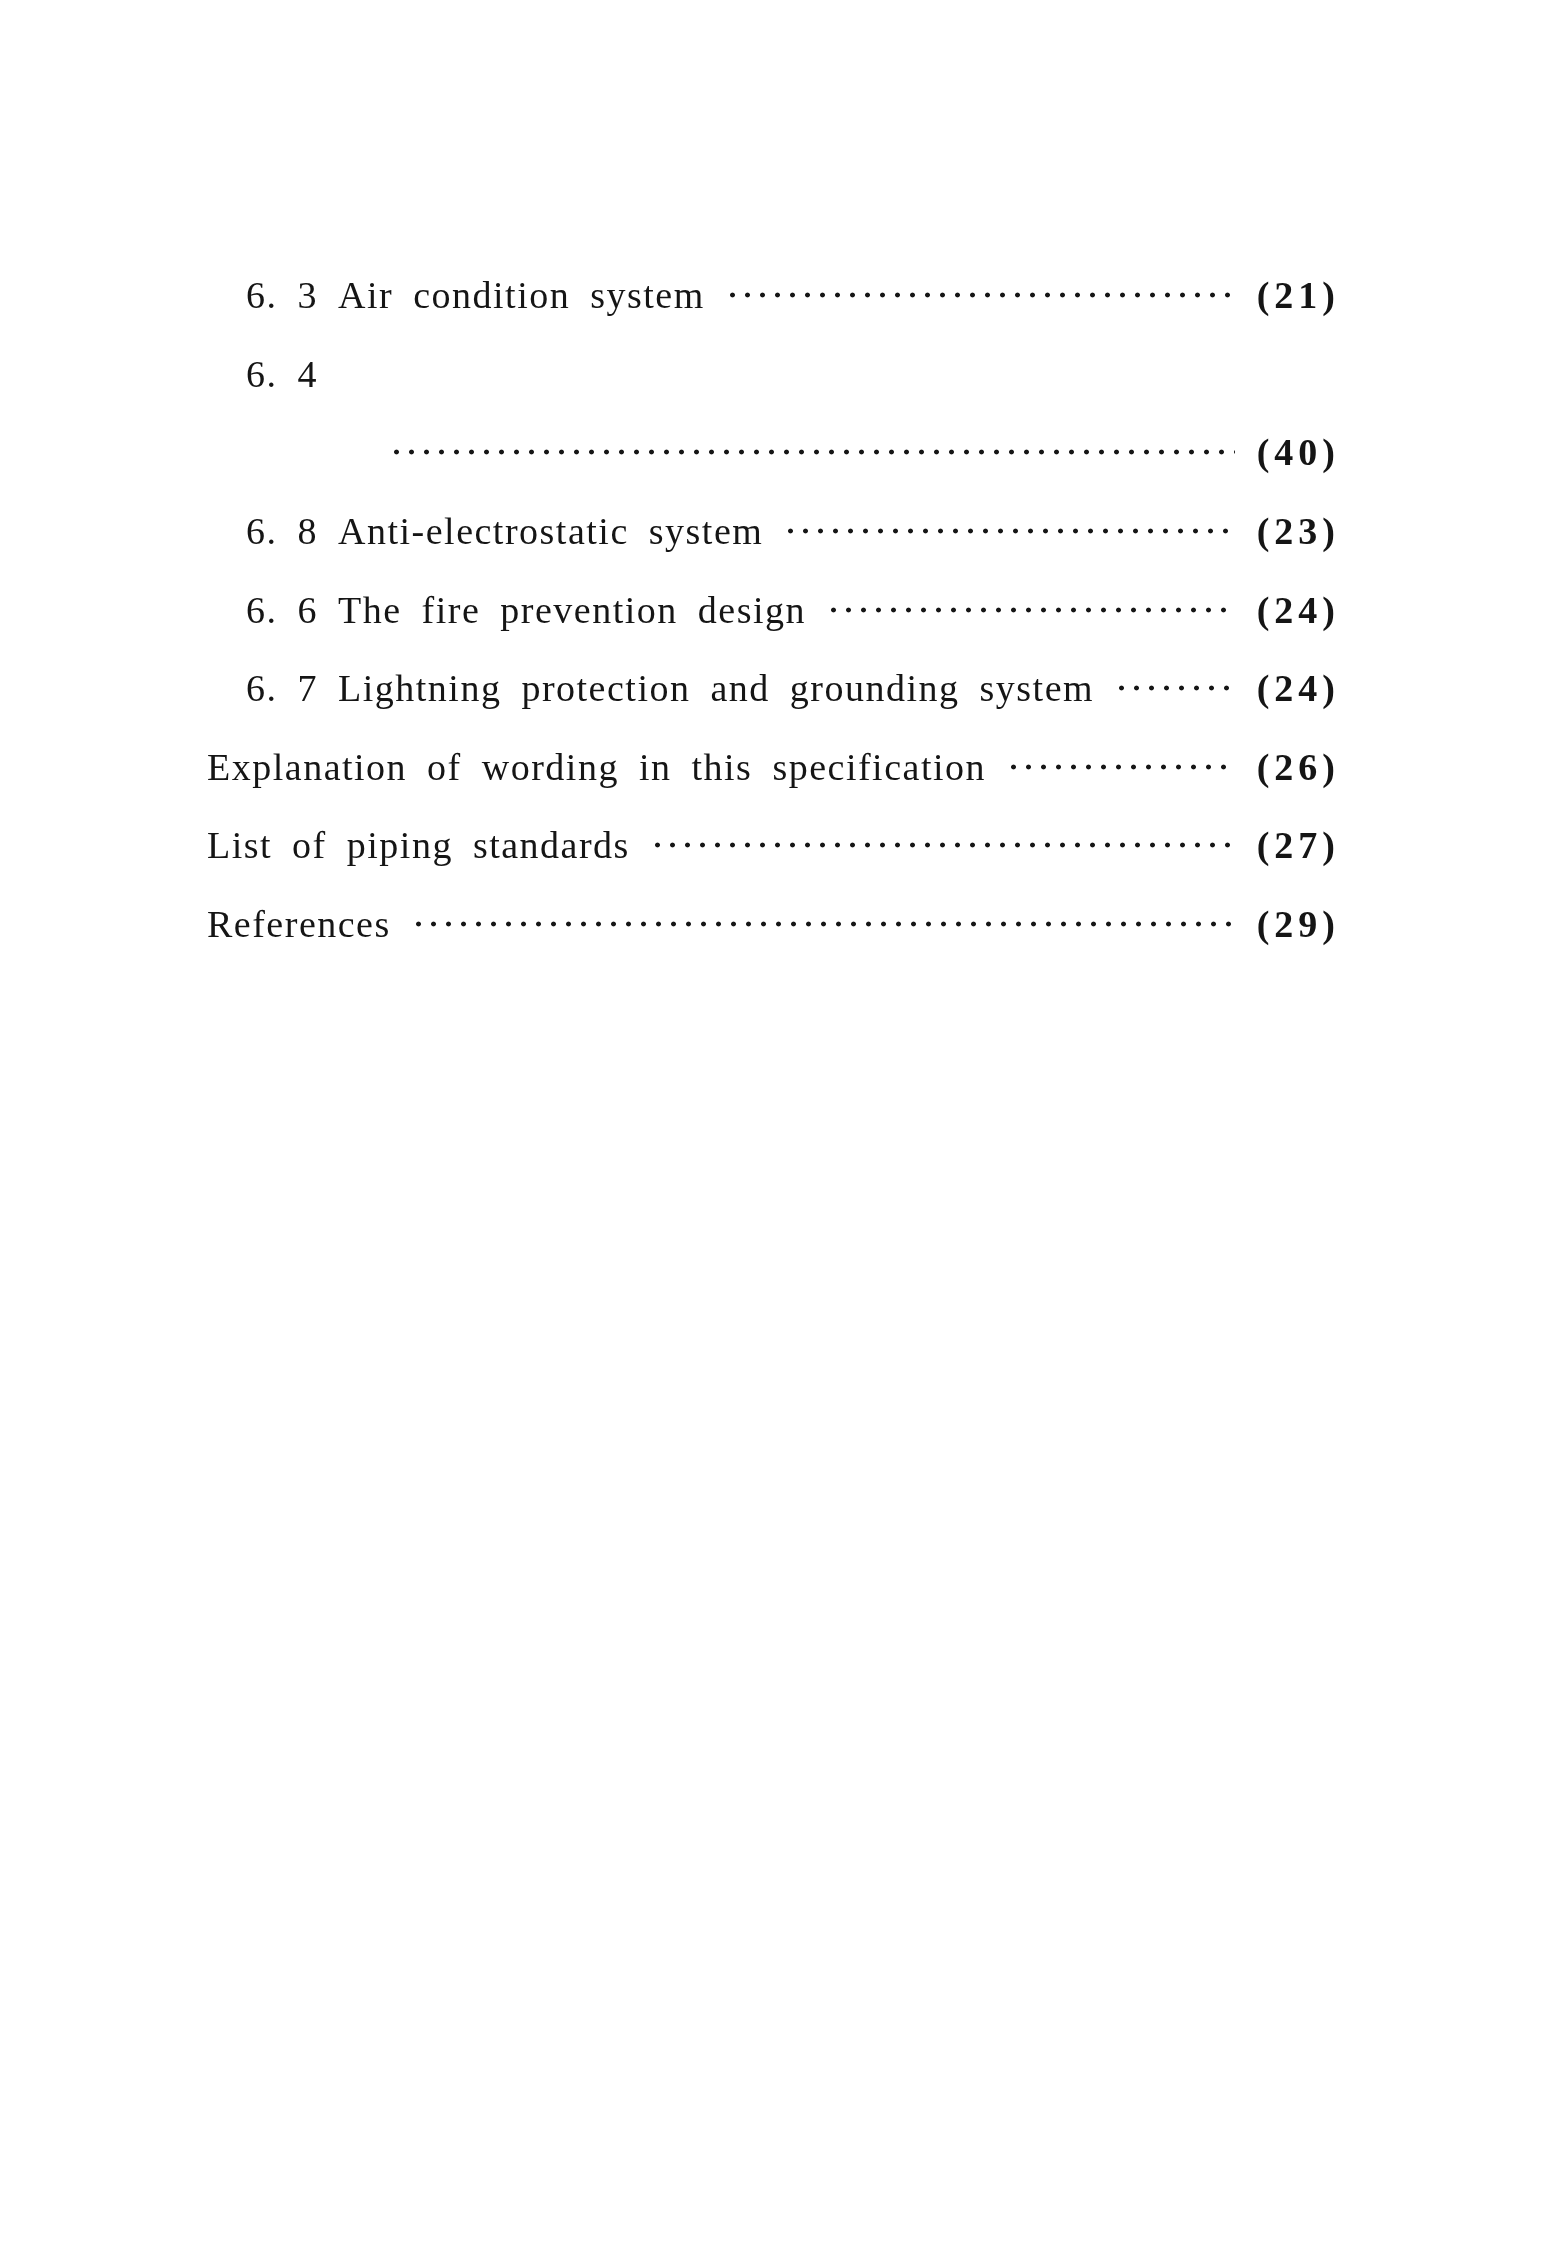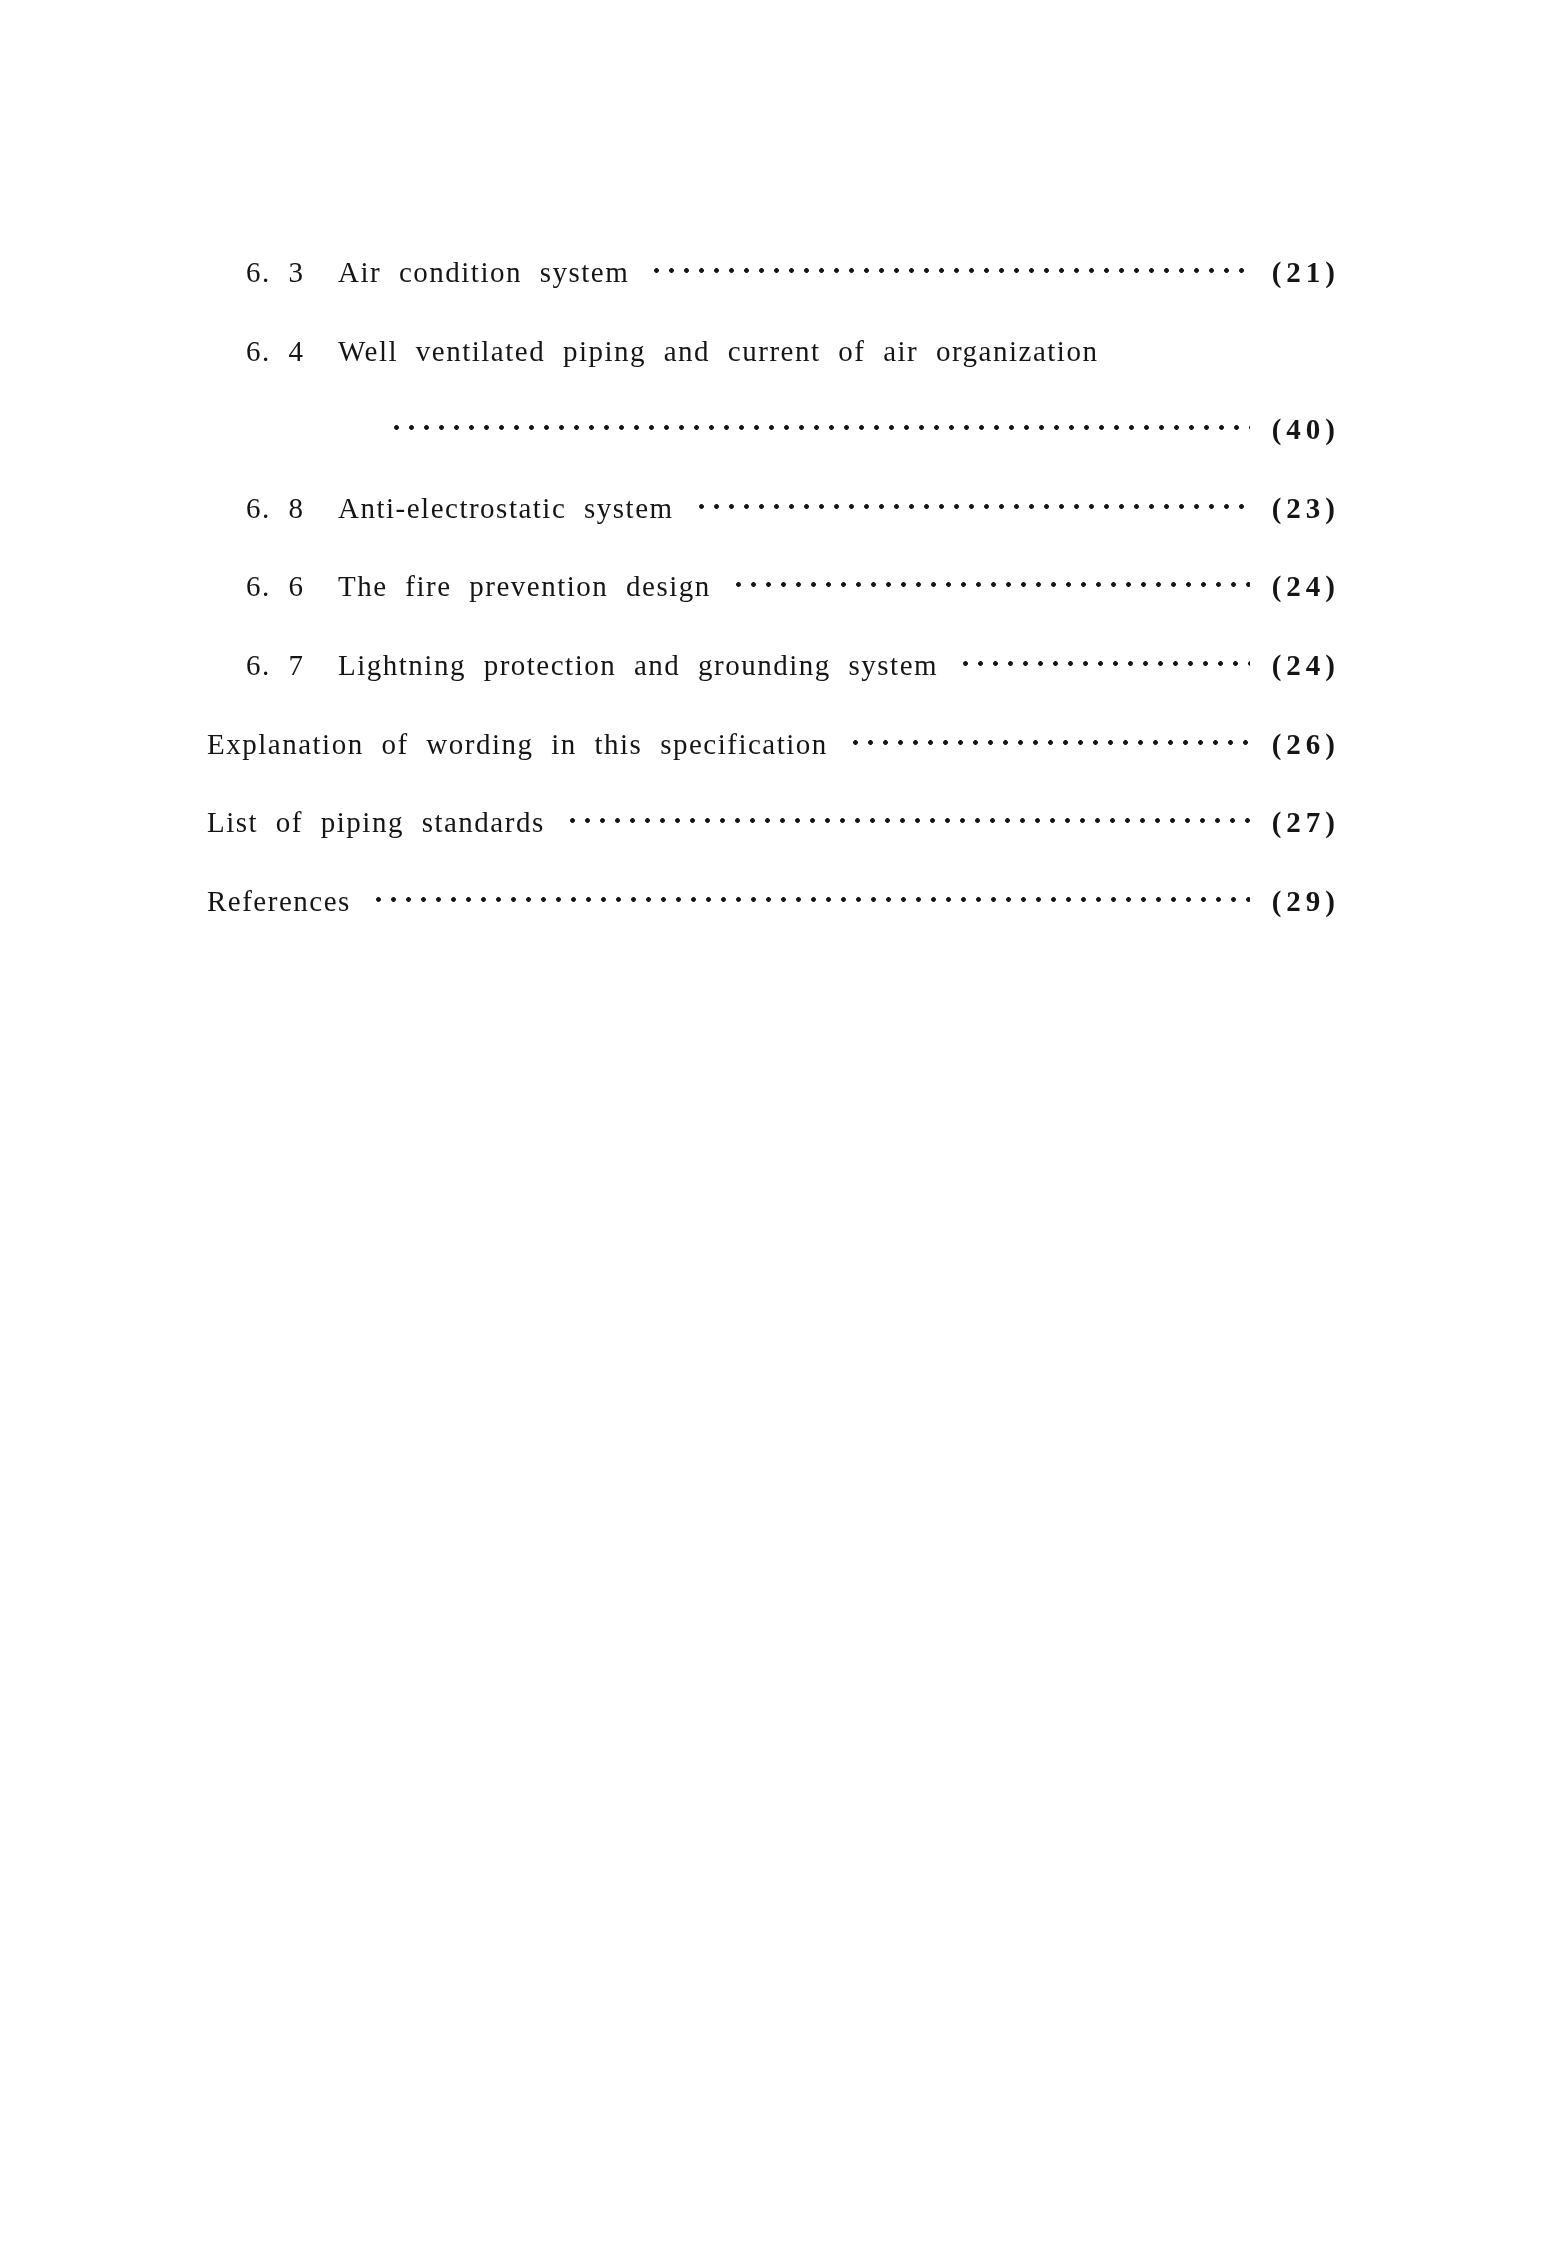--- a/index.html
+++ b/index.html
@@ -17,23 +17,23 @@
     color: #151515;
   }
   .toc {
     position: absolute;
     left: 207px;
     top: 256px;
     width: 1133px;
   }
   .row {
     display: flex;
-    align-items: flex-start;
+    align-items: center;
     height: 78.6px;
-    font-size: 29px;
+    font-size: 38px;
     letter-spacing: 1.5px;
     word-spacing: 9px;
     white-space: nowrap;
   }
   .row .num {
     flex: 0 0 92px;
     margin-left: 39px;
   }
   .row .title {
     flex: 0 0 auto;
@@ -68,21 +68,20 @@
 
     <div class="row">
       <span class="num">6. 3</span>
       <span class="title">Air condition system</span>
       <span class="leader"></span>
       <span class="pagenum">(21)</span>
     </div>
 
     <div class="row">
       <span class="num">6. 4</span>
-      <span class="title">Well ventilated piping and current of air organization</span>
     </div>
 
     <div class="row continuation">
       <span class="leader"></span>
       <span class="pagenum">(40)</span>
     </div>
 
     <div class="row">
       <span class="num">6. 8</span>
       <span class="title">Anti-electrostatic system</span>

